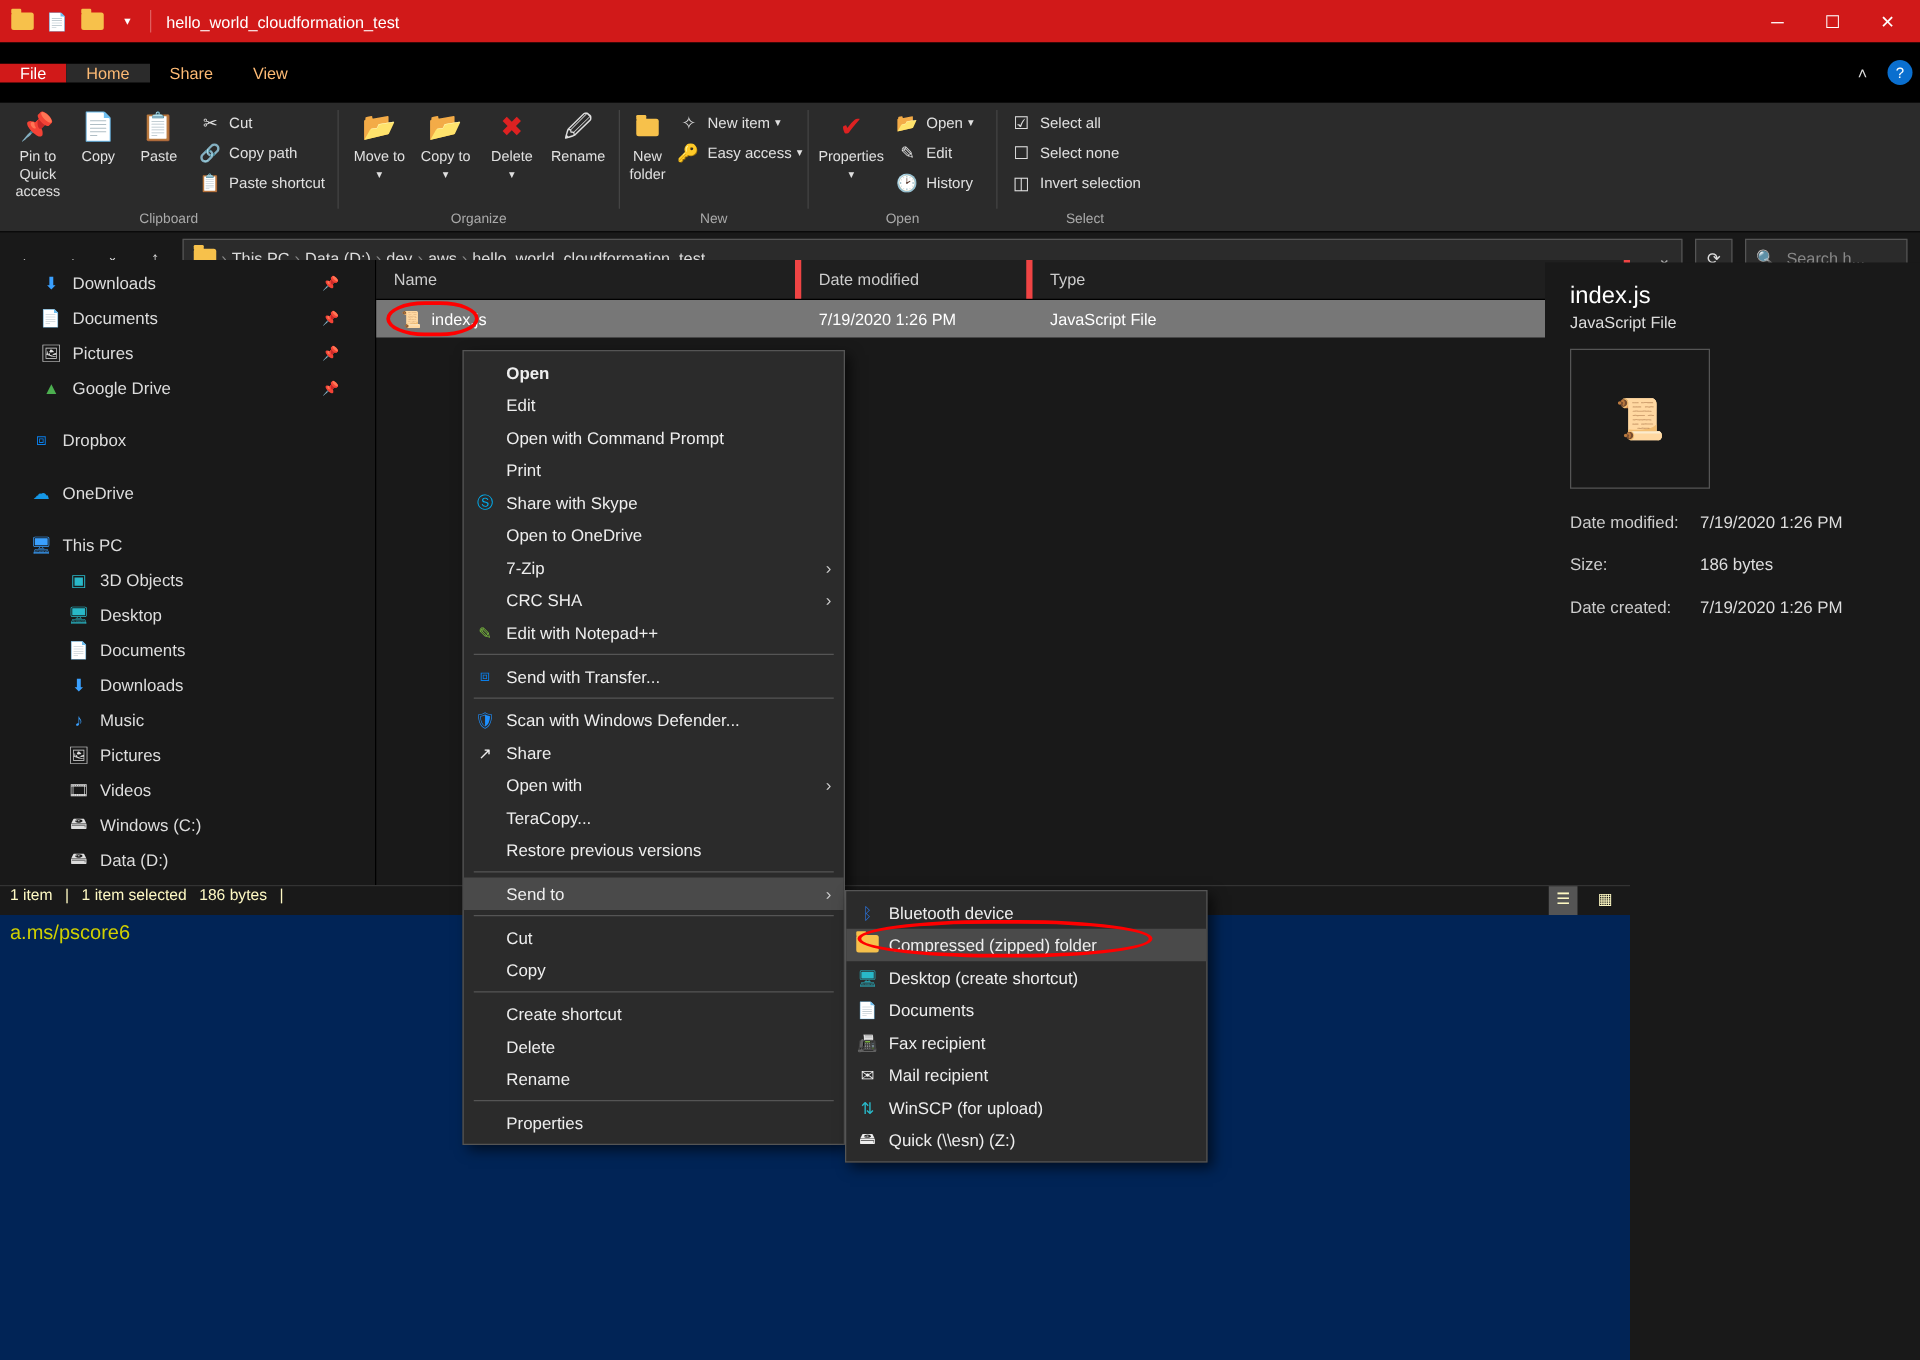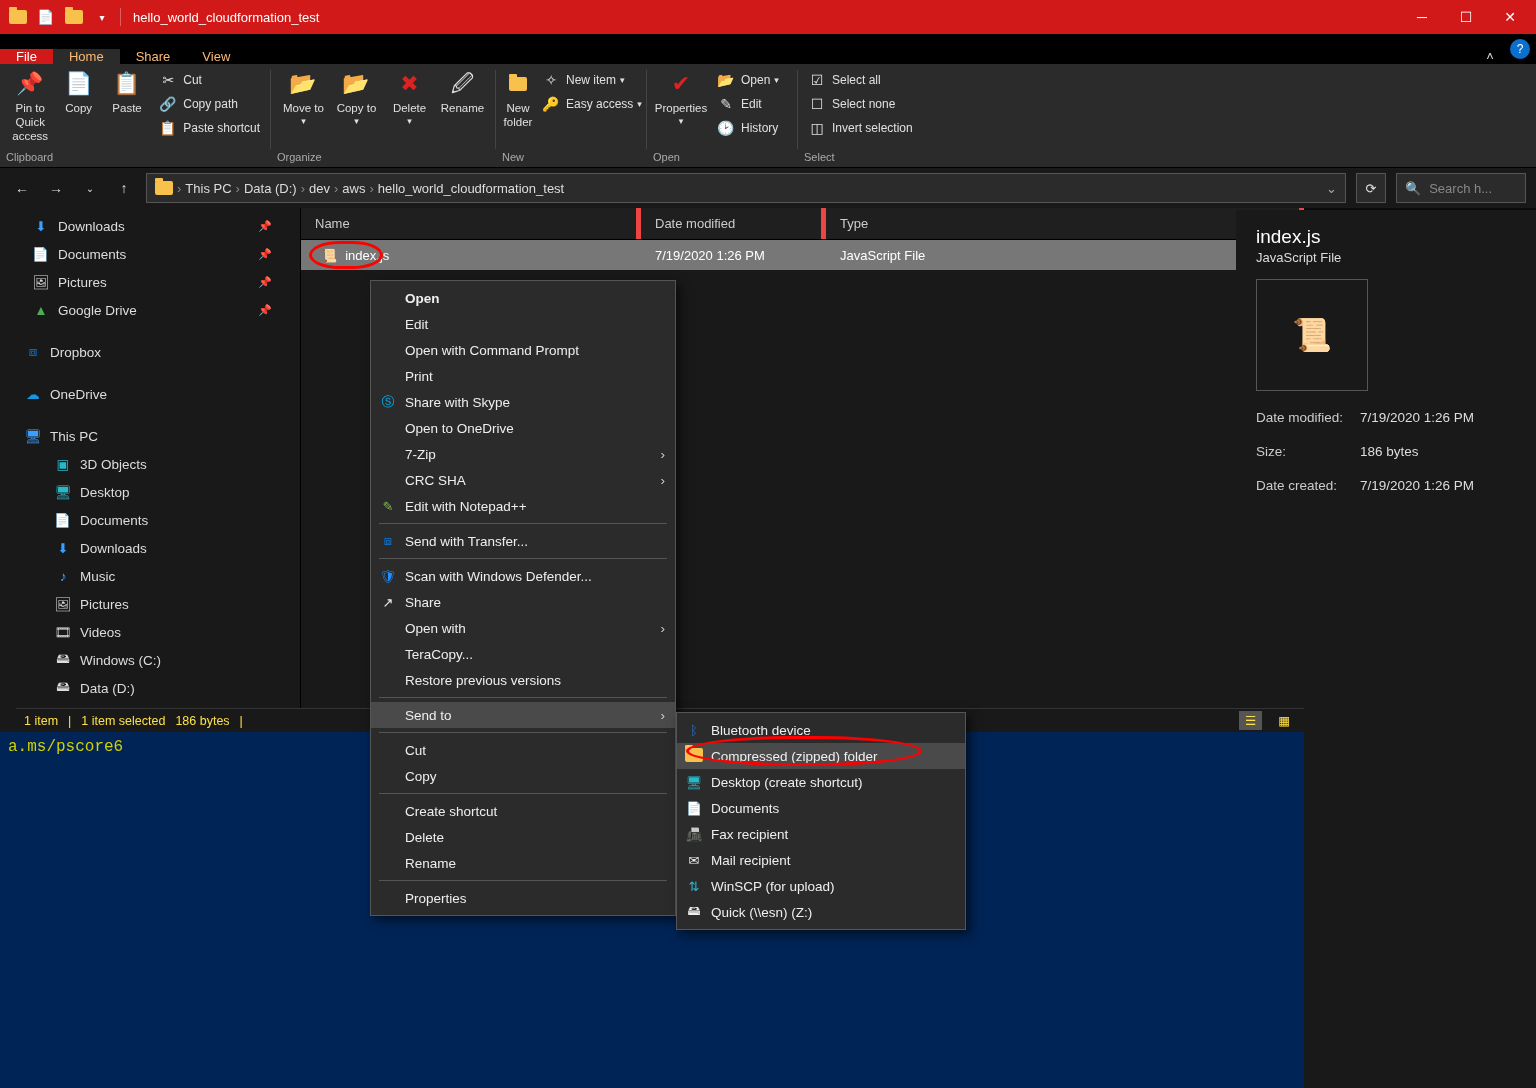--- a/index.html
+++ b/index.html
@@ -6,38 +6,38 @@
   body { background: #0b0b0b; width: 1536px; height: 1088px; position: relative; color: #e0e0e0; font-size: 13px; overflow: hidden; }
 
   
   .titlebar { height: 34px; background: #D11919; display: flex; align-items: center; padding: 0 4px; }
   .titlebar .qicon { width: 20px; height: 20px; margin: 0 4px; display: flex; align-items: center; justify-content: center; font-size: 14px; }
   .titlebar .divider { width: 1px; height: 18px; background: rgba(255,255,255,.3); margin: 0 4px; }
   .titlebar .title { margin-left: 8px; color: #fff; flex: 1; }
   .titlebar .winbtn { width: 44px; height: 34px; display: flex; align-items: center; justify-content: center; color: #fff; font-size: 14px; }
 
   
-  .menutabs { height: 30px; background: #000; display: flex; align-items: flex-end; position: relative; }
+  .menutabs { height: 48px; background: #000; display: flex; align-items: center; position: relative; }
   .menutabs .tab { padding: 0 16px; display: flex; align-items: center; font-size: 13px; color: #fdba74; }
   .menutabs .tab.file { background: #D11919; color: #fff; }
   .menutabs .tab.active { background: #2b2b2b; }
   .menutabs .spacer { flex: 1; }
   .menutabs .chev { width: 28px; display: flex; align-items: center; justify-content: center; color: #ddd; }
   .menutabs .help { width: 20px; height: 20px; border-radius: 10px; background: #0a6fcf; color: #fff; font-size: 12px; display: flex; align-items: center; justify-content: center; margin: 5px 6px; }
 
   
   .ribbon { height: 104px; background: #2b2b2b; display: flex; align-items: stretch; border-bottom: 1px solid #000; }
   .ribbon .group { display: flex; flex-direction: column; justify-content: space-between; padding: 4px 6px 0; }
   .ribbon .gsep { width: 1px; margin: 6px 0 18px; background: #444; }
   .ribbon .group .row { display: flex; align-items: flex-start; }
   .ribbon .big { width: 56px; display: flex; flex-direction: column; align-items: center; text-align: center; font-size: 11.5px; line-height: 1.2; }
   .ribbon .big .ico { width: 32px; height: 32px; margin-bottom: 2px; display: flex; align-items: center; justify-content: center; font-size: 22px; }
   .ribbon .mini { height: 24px; display: flex; align-items: center; font-size: 12px; padding: 0 4px; white-space: nowrap; }
   .ribbon .mini .ico { width: 18px; height: 18px; margin-right: 6px; display: flex; align-items: center; justify-content: center; font-size: 14px; }
-  .ribbon .group .glabel { font-size: 11px; color: #aaa; padding: 2px 0 4px; }
+  .ribbon .group .glabel { text-align: center; font-size: 11px; color: #aaa; padding: 2px 0 4px; }
 
   
   .addrbar { height: 40px; background: #191919; display: flex; align-items: center; padding: 0 10px; gap: 10px; }
   .addrbar .navbtn { width: 24px; height: 24px; display: flex; align-items: center; justify-content: center; color: #ddd; font-size: 14px; }
   .addrbar .path { flex: 1; height: 30px; background: #2b2b2b; border: 1px solid #555; display: flex; align-items: center; padding: 0 8px; gap: 4px; }
   .addrbar .crumb { display: flex; align-items: center; gap: 6px; font-size: 13px; color: #ddd; }
   .addrbar .csep { color: #888; }
   .addrbar .refresh { width: 30px; height: 30px; background: #2b2b2b; border: 1px solid #555; display: flex; align-items: center; justify-content: center; }
   .addrbar .search { width: 130px; height: 30px; background: #2b2b2b; border: 1px solid #555; display: flex; align-items: center; padding: 0 8px; color: #888; gap: 8px; }
 
@@ -65,25 +65,25 @@
 
   
   .details { position: absolute; top: 210px; right: 0; width: 300px; bottom: 0; background: #191919; padding: 16px 20px; color: #ddd; }
   .details h2 { font-size: 19px; font-weight: 400; color: #fff; }
   .details .ftype { margin-top: 2px; font-size: 13px; }
   .details .thumb { width: 112px; height: 112px; border: 1px solid #555; margin: 14px 0; display: flex; align-items: center; justify-content: center; font-size: 32px; background: #191919; }
   .details .prow { display: flex; font-size: 13.5px; margin: 19px 0; }
   .details .prow .pk { width: 104px; color: #ccc; }
 
   
-  .status { position: absolute; bottom: 370px; left: 16px; right: 232px; height: 24px; background: #191919; border-top: 1px solid #333; display: flex; align-items: center; padding: 0 8px; font-size: 12.5px; color: #fde047; gap: 10px; }
+  .status { position: absolute; bottom: 370px; left: 0; right: 232px; height: 24px; background: #191919; border-top: 1px solid #333; display: flex; padding: 0 8px; font-size: 12.5px; color: #fef9c3; gap: 10px; }
 
   
   .lower { position: absolute; left: 0; right: 232px; top: 732px; bottom: 0; background: #012456; }
-  .lower .ps { font-family: Liberation Mono, monospace; color: #d0d000; font-size: 16px; padding: 6px 8px; }
+  .lower .ps { font-family: Liberation Sans, sans-serif; color: #d0d000; font-size: 16px; padding: 6px 8px; }
 
   
   .ctx { position: absolute; background: #2b2b2b; border: 1px solid #555; box-shadow: 4px 4px 10px rgba(0,0,0,.6); padding: 4px 0; }
   .ctx .mi { height: 26px; display: flex; align-items: center; padding: 0 30px 0 34px; font-size: 13.5px; color: #eee; position: relative; white-space: nowrap; }
   .ctx .mi.bold { font-weight: 600; }
   .ctx .mi.hover { background: #4a4a4a; }
   .ctx .mi .arrow { position: absolute; right: 10px; color: #ccc; }
   .ctx .mi .ico { position: absolute; left: 8px; width: 18px; text-align: center; font-size: 13px; }
   .ctx .sep { height: 1px; background: #555; margin: 4px 8px; }
 

